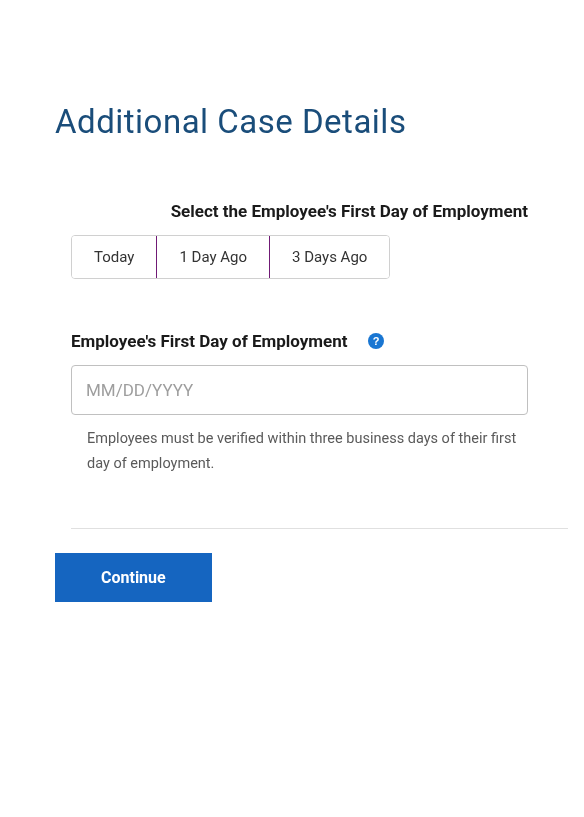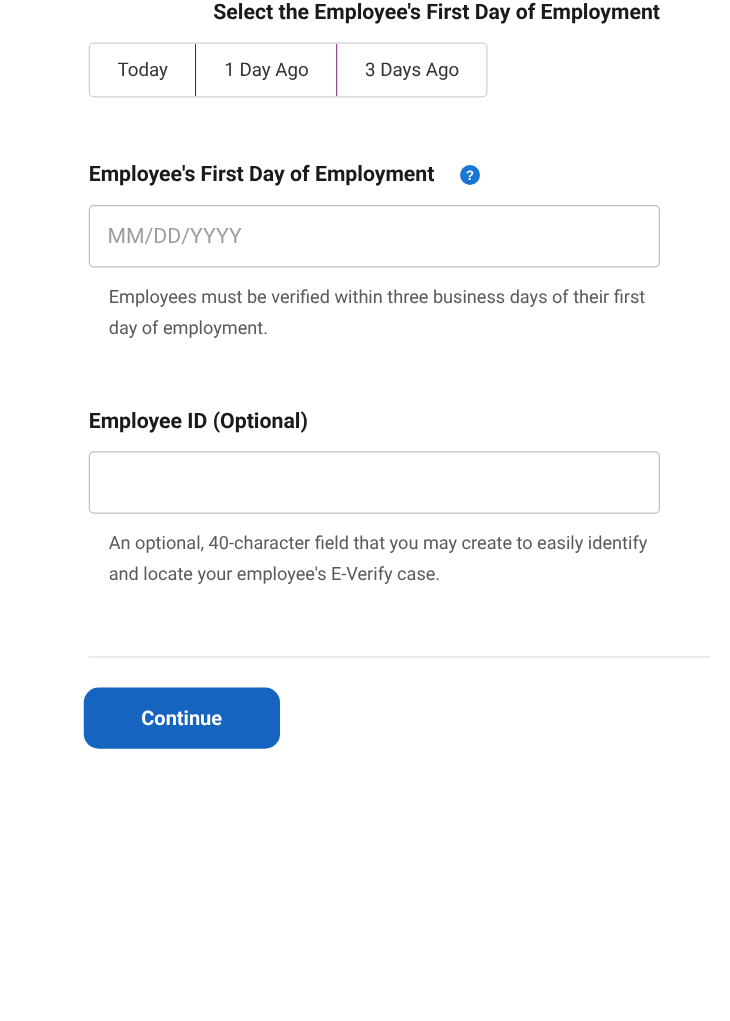--- a/index.html
+++ b/index.html
@@ -102,33 +102,34 @@
       border-top: 1px solid #e0e0e0;
       margin-top: 8px;
       margin-bottom: 24px;
       margin-left: 0;
       width: calc(100% + 40px);
     }
     .continue-button {
       background: #1565c0;
       color: #ffffff;
       border: none;
-      border-radius: 12px;
+      border-radius: 0;
       padding: 15px 46px;
       font-size: 16px;
       font-weight: 700;
       cursor: pointer;
       font-family: inherit;
-      margin-left: 12px;
+      margin-left: 0;
     }
   </style>
 </head>
 <body>
 
 <div class="page">
+  <h1 class="page-title">Additional Case Details</h1>
 
   <div class="form-section">
     <div class="field-block">
       <label class="section-label">Select the Employee's First Day of Employment</label>
       <div class="button-group">
         <button type="button">Today</button>
         <button type="button">1 Day Ago</button>
         <button type="button">3 Days Ago</button>
       </div>
     </div>
@@ -140,25 +141,18 @@
           <svg viewBox="0 0 16 16" width="16" height="16" fill="currentColor">
             <circle cx="8" cy="8" r="8"></circle>
             <text x="8" y="12" text-anchor="middle" font-size="11" font-weight="bold" fill="#ffffff" font-family="Arial">?</text>
           </svg>
         </span>
       </div>
       <input type="text" class="text-input" placeholder="MM/DD/YYYY" style="">
       <p class="helper-text">Employees must be verified within three business days of their first day of employment.</p>
     </div>
 
-    <div class="field-block">
-      <div class="field-label">
-        <span>Employee ID (Optional)</span>
-      </div>
-      <input type="text" class="text-input" style="">
-      <p class="helper-text">An optional, 40-character field that you may create to easily identify and locate your employee's E-Verify case.</p>
-    </div>
 
     <hr class="divider">
   </div>
 
   <button class="continue-button">Continue</button>
 </div>
 
 </body></html>

